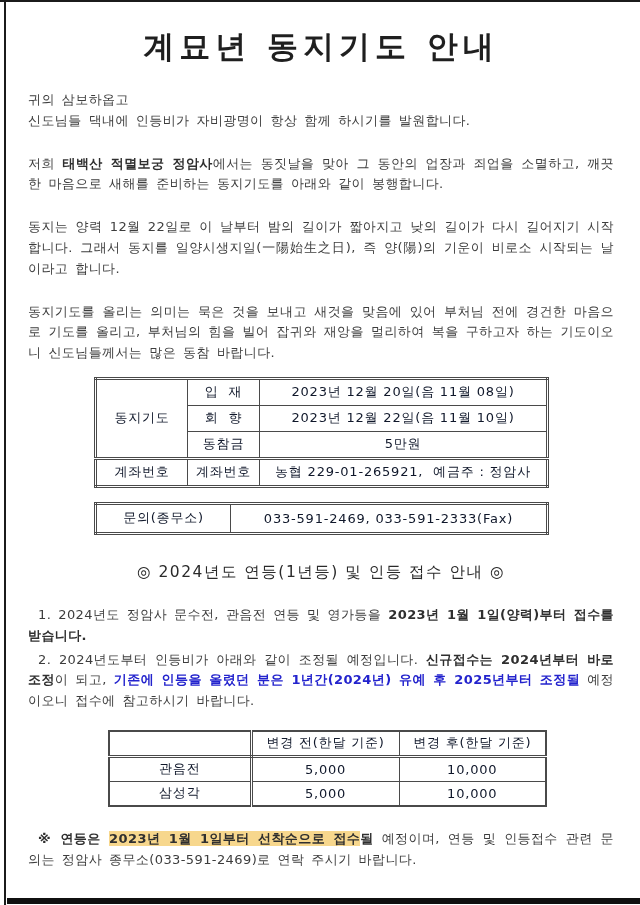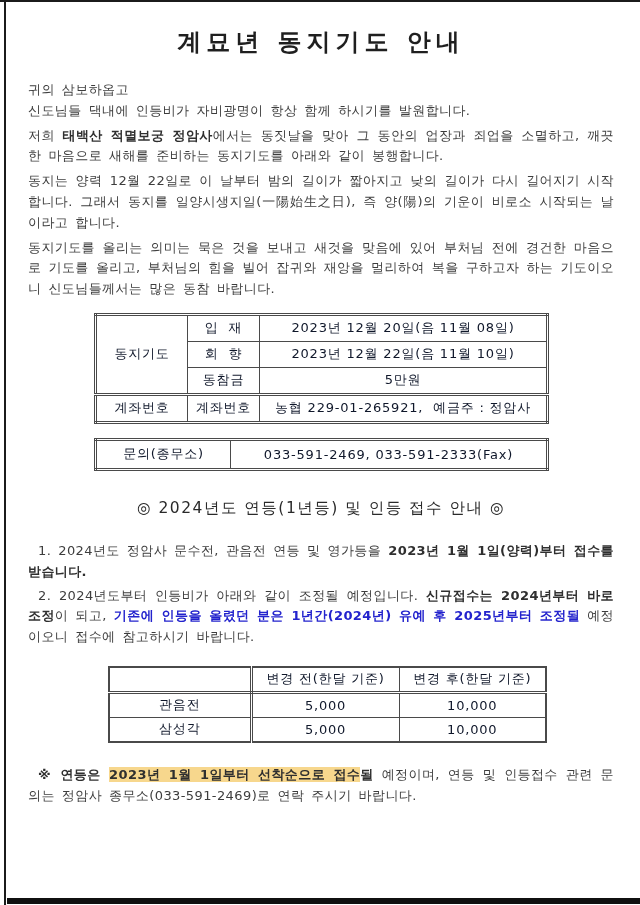--- a/index.html
+++ b/index.html
@@ -16,36 +16,36 @@
   
   .edge-top{position:absolute;top:0;left:0;right:0;height:2px;background:#1b1b1b;}
   .edge-left{position:absolute;top:0;left:4px;width:2px;bottom:0;background:#1b1b1b;}
   .edge-bottom{position:absolute;bottom:1px;left:7px;right:0;height:6px;background:#101010;}
 
   .content{position:absolute;left:28px;right:26px;top:0;}
 
   .doc-title{
     margin-top:26px;
     text-align:center;
-    font-size:24px;
+    font-size:31px;
     font-weight:bold;
     letter-spacing:5px;
     color:#1f1f1f;
   }
 
   .para{
     font-size:13px;
     line-height:1.6;
     text-align:justify;
     letter-spacing:0.4px;
     word-spacing:2.5px;
     margin:0;
   }
   .mt-lg{margin-top:22px;}
-  .mt-md{margin-top:4px;}
+  .mt-md{margin-top:22px;}
   .indent{text-indent:10px;}
 
   .below-label{
     margin-top:22px;
     text-align:center;
     font-size:13.5px;
     letter-spacing:2px;
     white-space:pre;
   }
 

